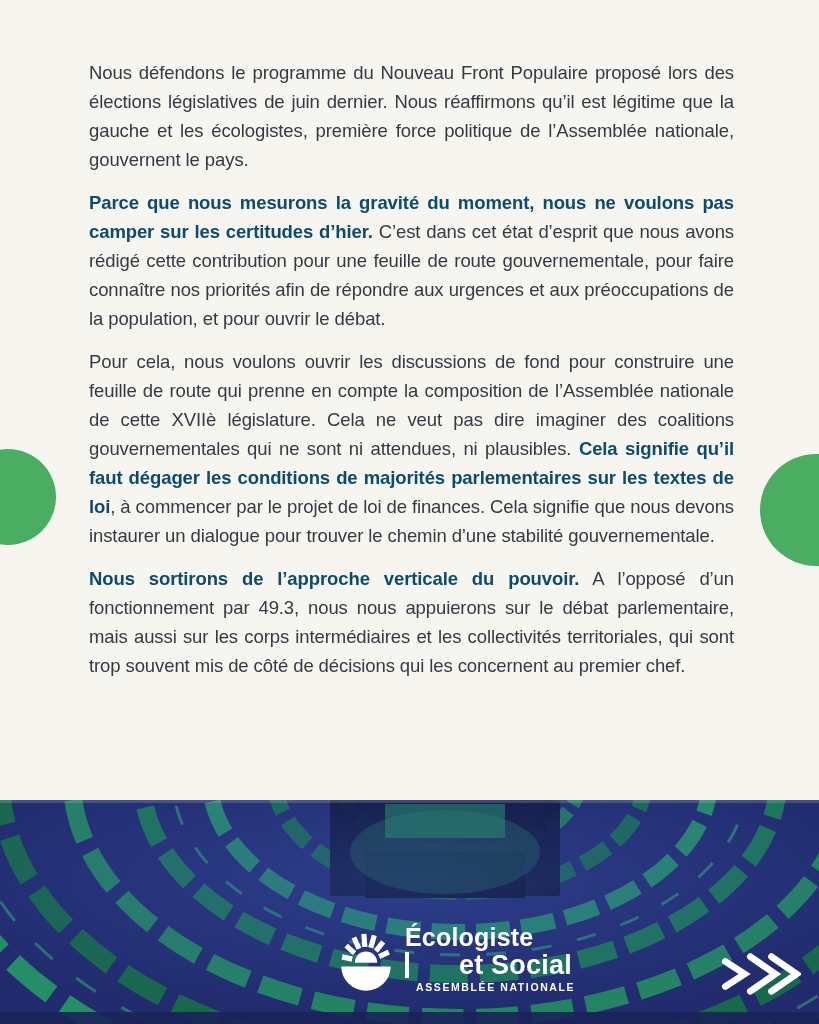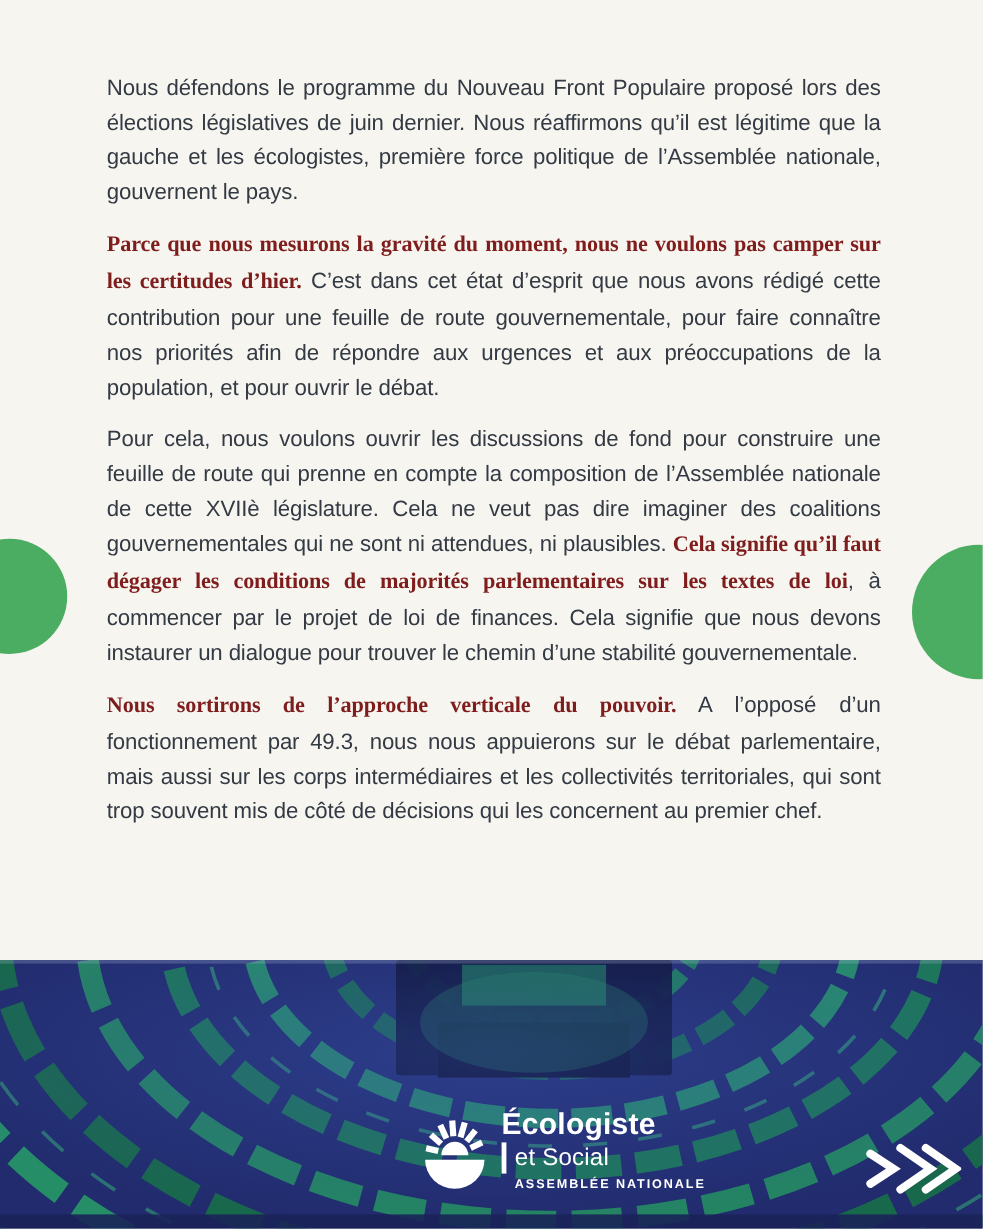--- a/index.html
+++ b/index.html
@@ -17,44 +17,44 @@
     position:absolute; left:89px; right:85px; top:58px;
     color:#333a43;
   }
   .content p {
     margin:0 0 14px 0;
     font-size:18.5px; line-height:29px;
     text-align:justify;
     letter-spacing:-0.1px;
     font-weight:500;
   }
-  .seg-teal   { color:#7f1d1d; font-weight:700;font-family:Liberation Serif, serif; }
+  .seg-teal   { color:#0c4a6e; font-weight:700; }
   .seg-purple { color:#7b5ed6; font-weight:700; }
   
   .circle { position:absolute; border-radius:50%; background:#4bad62; }
   .circle-left  { left:-40px; top:449px; width:96px;  height:96px; }
   .circle-right { left:760px; top:454px; width:112px; height:112px; }
   
   .footer {
     position:absolute; left:0; bottom:0; width:819px; height:224px;
     background:#212b6d; overflow:hidden;
   }
   .footer svg.scene { position:absolute; inset:0; display:block; }
   
   .logo {
-    position:absolute; left:351px; top:124px;
+    position:absolute; left:338px; top:124px;
     display:flex; align-items:flex-start; gap:11px;
     color:#ffffff;
   }
   .logo-icon { width:56px; height:68px; }
   .logo-text { display:flex; flex-direction:column; }
   .logo-line1 { font-size:25px; font-weight:700; line-height:26px; letter-spacing:0.2px; }
   .logo-line2 { display:flex; align-items:center; gap:7px; margin-top:2px; }
   .logo-bar   { width:4px; height:26px; background:#ffffff; }
-  .logo-line2-text { font-size:20px; font-weight:400; line-height:26px; letter-spacing:0.2px; }
+  .logo-line2-text { font-size:27px; font-weight:700; line-height:26px; letter-spacing:0.2px;margin-left:43px; }
   .logo-sub {
     margin-top:3px; margin-left:11px;
     font-size:10.5px; font-weight:600;
     letter-spacing:1.6px; white-space:nowrap;
   }
   
   .chevrons { position:absolute; right:18px; top:148px; width:84px; height:50px; cursor:pointer; }
   .chevrons svg { display:block; width:100%; height:100%; }
 </style>
 </head>

